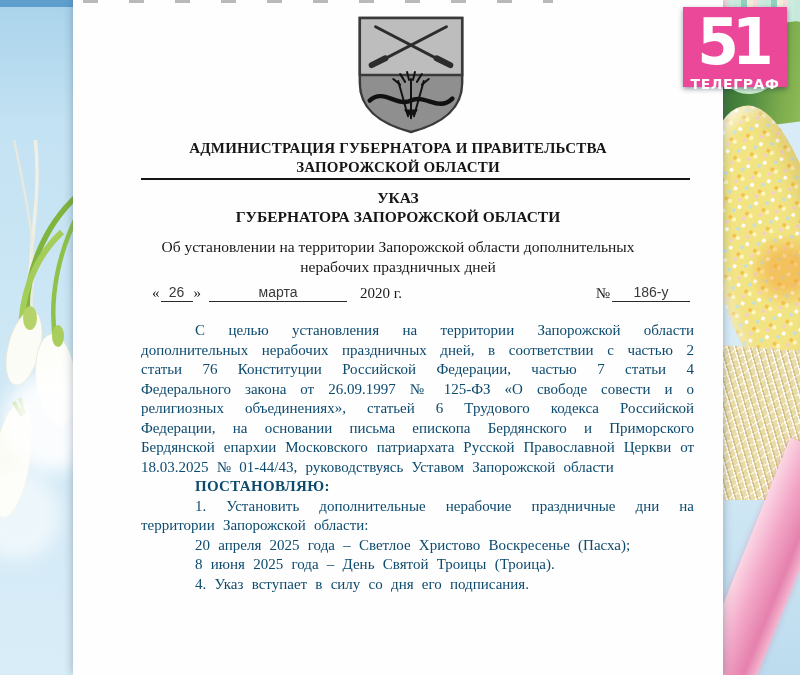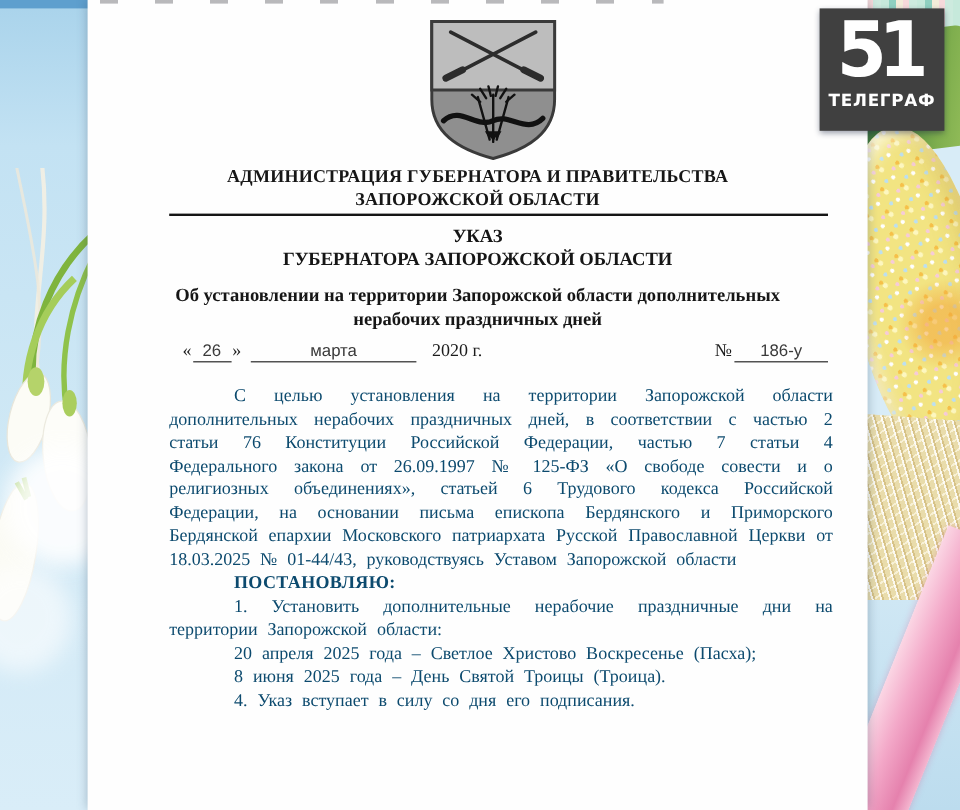--- a/index.html
+++ b/index.html
@@ -53,39 +53,39 @@
     box-shadow:0 0 9px rgba(50,75,100,.4);}
   .scan-marks{position:absolute;left:10px;top:0;width:470px;height:3px;opacity:.55;
     background:repeating-linear-gradient(90deg,rgba(45,45,52,.6) 0 15px,transparent 15px 46px);}
   .emblem{position:absolute;left:50%;top:12px;margin-left:-49px;width:124px;height:124px;}
 
   .org{position:absolute;top:139px;left:0;width:100%;text-align:center;font-weight:bold;
     font-size:15px;line-height:18.5px;letter-spacing:.2px;color:#161616;}
   .rule{position:absolute;top:178px;left:68px;right:33px;border-top:2.6px solid #151515;}
   .doctype{position:absolute;top:189px;left:0;width:100%;text-align:center;font-weight:bold;
     font-size:15.5px;line-height:18.5px;color:#161616;}
-  .doc-title{position:absolute;top:237px;left:49px;width:552px;text-align:center;font-weight:bold;
+  .doc-title{position:absolute;top:237px;left:49px;width:552px;text-align:center;font-weight:normal;
     font-size:15.5px;line-height:20px;color:#161616;}
 
   .daterow{position:absolute;top:284px;left:68px;right:33px;display:flex;align-items:flex-end;
     font-size:15px;color:#1c1c1c;padding-left:11px;}
   .blank{display:inline-block;border-bottom:1.5px solid #2a2a2a;text-align:center;
     font-family:"Liberation Sans",sans-serif;font-size:14px;color:#3a3a3a;padding-bottom:1px;}
   .blank-day{width:32px;margin:0 1px;text-align:center;}
   .blank-month{width:138px;margin-left:8px;margin-right:13px;text-align:center;}
   .blank-number{width:78px;margin-left:2px;}
   .spacer{flex:1;}
 
   .bodytext{position:absolute;top:321px;left:68px;width:553px;font-size:15px;line-height:19.5px;
     text-align:justify;word-spacing:4.5px;color:#0c4a6e;}
   .bodytext p{margin:0;text-indent:54px;}
   .resolve{font-weight:bold;letter-spacing:.3px;}
 
   
-  .logo{position:absolute;left:683px;top:7px;width:104px;height:102px;background:#404040;
+  .logo{position:absolute;left:683px;top:7px;width:104px;height:80px;background:#ec4899;
     display:flex;flex-direction:column;align-items:center;box-shadow:0 2px 5px rgba(20,30,60,.45);}
   .logo-glyph{font-family:"DejaVu Sans",sans-serif;font-weight:bold;font-size:60px;line-height:66px;
     color:#ffffff;letter-spacing:-7px;margin-top:2px;margin-left:-6px;transform:scaleY(1.06);}
   .logo-label{font-family:"DejaVu Sans",sans-serif;font-weight:bold;font-size:14px;color:#ffffff;
     letter-spacing:.6px;margin-top:1px;}
 </style>
 </head>
 <body>
 
 <div class="scene">

